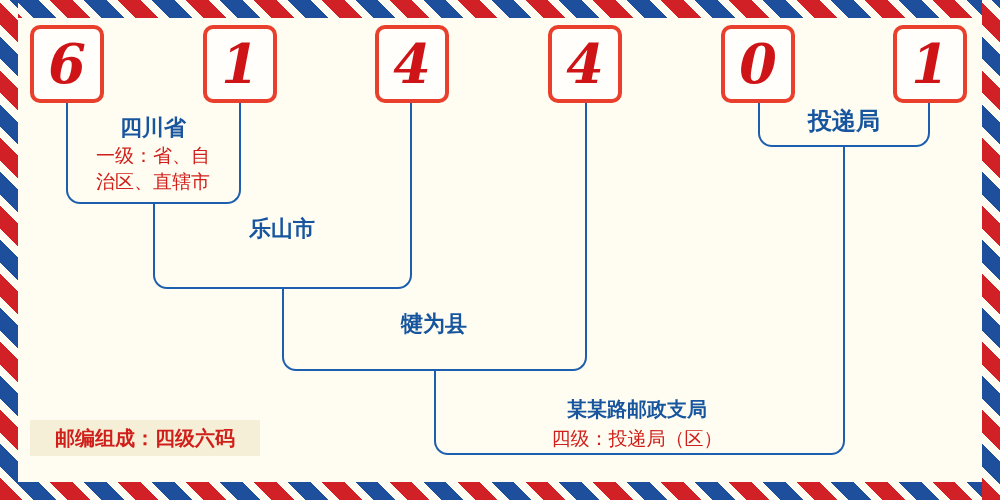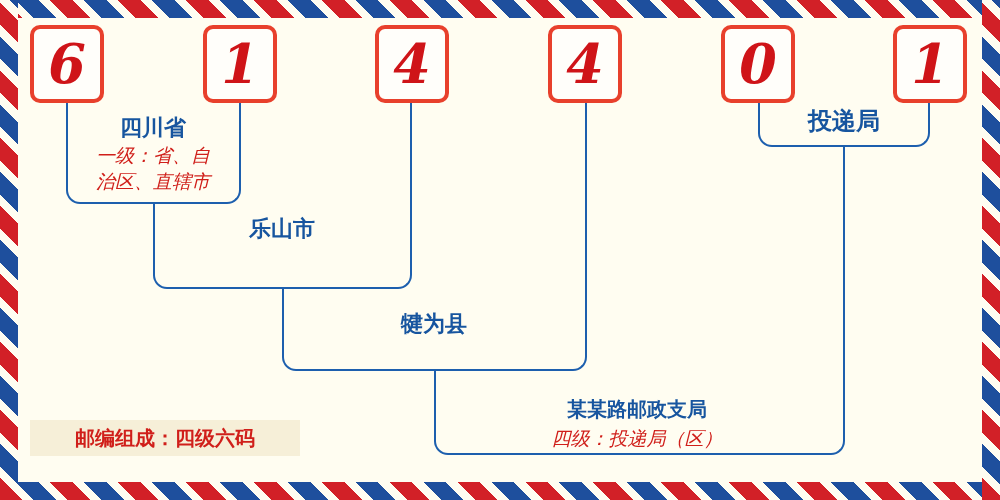--- a/index.html
+++ b/index.html
@@ -59,26 +59,26 @@
     transform:translateX(-50%);
     white-space:pre;
     text-align:right;
   }
   .place{
     color:var(--name-blue,#17559f);
     font-weight:bold; font-size:22px; line-height:26px;
   }
   .desc{
     color:var(--desc-red,#d01f1a);
-    font-size:19px; line-height:26px;font-style:italic;
+    font-size:19px; line-height:26px;
   }
 
   .footer-note{
     position:absolute; left:30px; top:420px;
-    width:270px; height:36px; line-height:36px;
+    width:230px; height:36px; line-height:36px;
     background:var(--footer-bg,#f6efd8);
     color:var(--desc-red,#d01f1a);
     font-weight:bold; font-size:20px; text-align:center;
   }
 </style>
 </head>
 <body>
 
 <div class="envelope">
 

